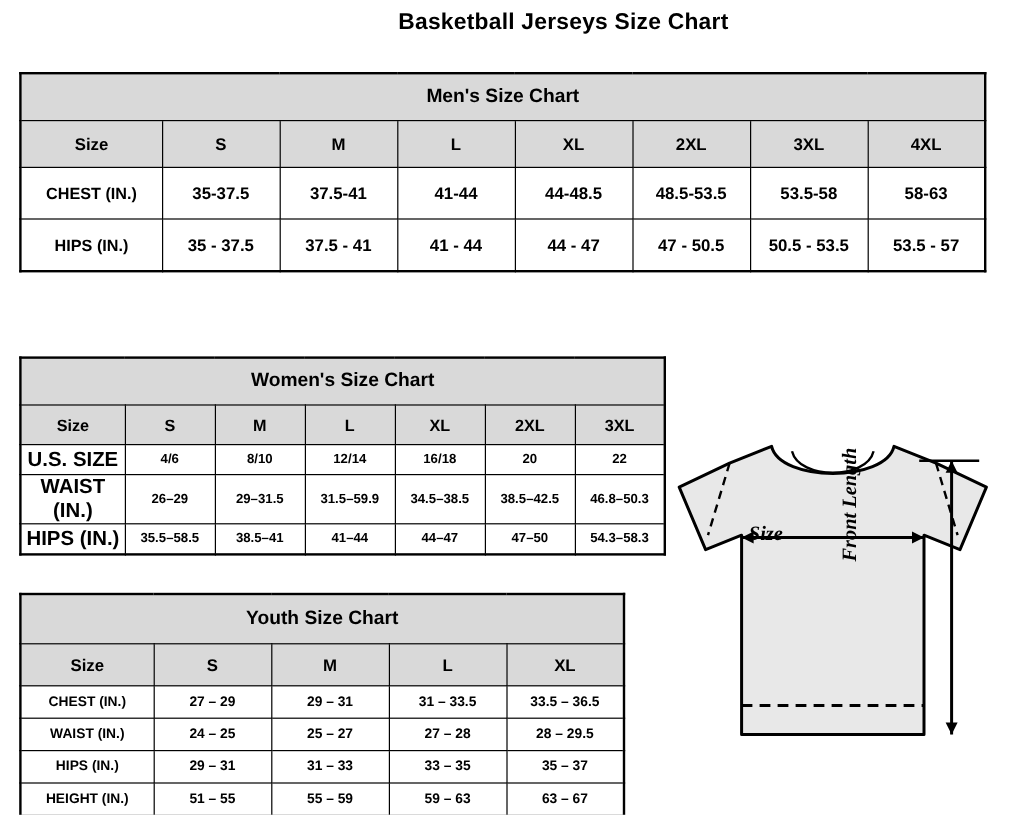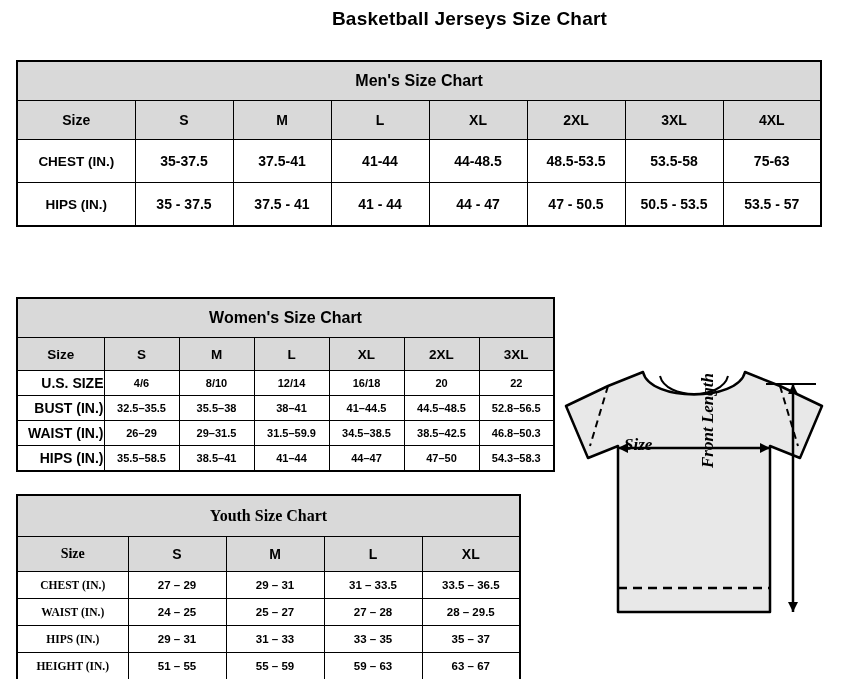--- a/index.html
+++ b/index.html
@@ -87,22 +87,21 @@
   }
   #womens-chart .hdr td {
     height: 32px;
     font-size: 13.5px;
   }
   #womens-chart .data td {
     height: 24px;
     font-size: 11px;
   }
   #womens-chart td.rowlabel {
-    font-size: 14px;
-    text-align: right;
+    font-size: 17px;
   }
   #womens-chart td:first-child { border-left: none; }
   #womens-chart td:last-child { border-right: none; }
   #womens-chart tr:last-child td { border-bottom: none; }
 
   
   #youth-chart {
     position: absolute;
     left: 16px;
     top: 494px;
@@ -119,21 +118,21 @@
     height: 34px;
     font-size: 14px;
   }
   #youth-chart .data td {
     height: 26px;
     font-size: 11.5px;
   }
   #youth-chart td.rowlabel {
     font-size: 11.5px;
   }
-  #youth-chart td:first-child { border-left: none; font-family: Liberation Serif, serif; }
+  #youth-chart td:first-child { border-left: none; }
   #youth-chart td:last-child { border-right: none; }
   #youth-chart tr:last-child td { border-bottom: none; }
 
   
   #jersey-diagram {
     position: absolute;
     left: 548px;
     top: 350px;
     width: 290px;
     height: 320px;
@@ -190,21 +189,21 @@
       <td class="band">4XL</td>
     </tr>
     <tr class="data">
       <td class="rowlabel">CHEST (IN.)</td>
       <td>35-37.5</td>
       <td>37.5-41</td>
       <td>41-44</td>
       <td>44-48.5</td>
       <td>48.5-53.5</td>
       <td>53.5-58</td>
-      <td>75-63</td>
+      <td>58-63</td>
     </tr>
     <tr class="data">
       <td class="rowlabel">HIPS (IN.)</td>
       <td>35 - 37.5</td>
       <td>37.5 - 41</td>
       <td>41 - 44</td>
       <td>44 - 47</td>
       <td>47 - 50.5</td>
       <td>50.5 - 53.5</td>
       <td>53.5 - 57</td>
@@ -236,29 +235,20 @@
       <td class="band">3XL</td>
     </tr>
     <tr class="data">
       <td class="rowlabel">U.S. SIZE</td>
       <td>4/6</td>
       <td>8/10</td>
       <td>12/14</td>
       <td>16/18</td>
       <td>20</td>
       <td>22</td>
-    </tr>
-    <tr class="data">
-      <td class="rowlabel">BUST  (IN.)</td>
-      <td>32.5–35.5</td>
-      <td>35.5–38</td>
-      <td>38–41</td>
-      <td>41–44.5</td>
-      <td>44.5–48.5</td>
-      <td>52.8–56.5</td>
     </tr>
     <tr class="data">
       <td class="rowlabel">WAIST  (IN.)</td>
       <td>26–29</td>
       <td>29–31.5</td>
       <td>31.5–59.9</td>
       <td>34.5–38.5</td>
       <td>38.5–42.5</td>
       <td>46.8–50.3</td>
     </tr>

